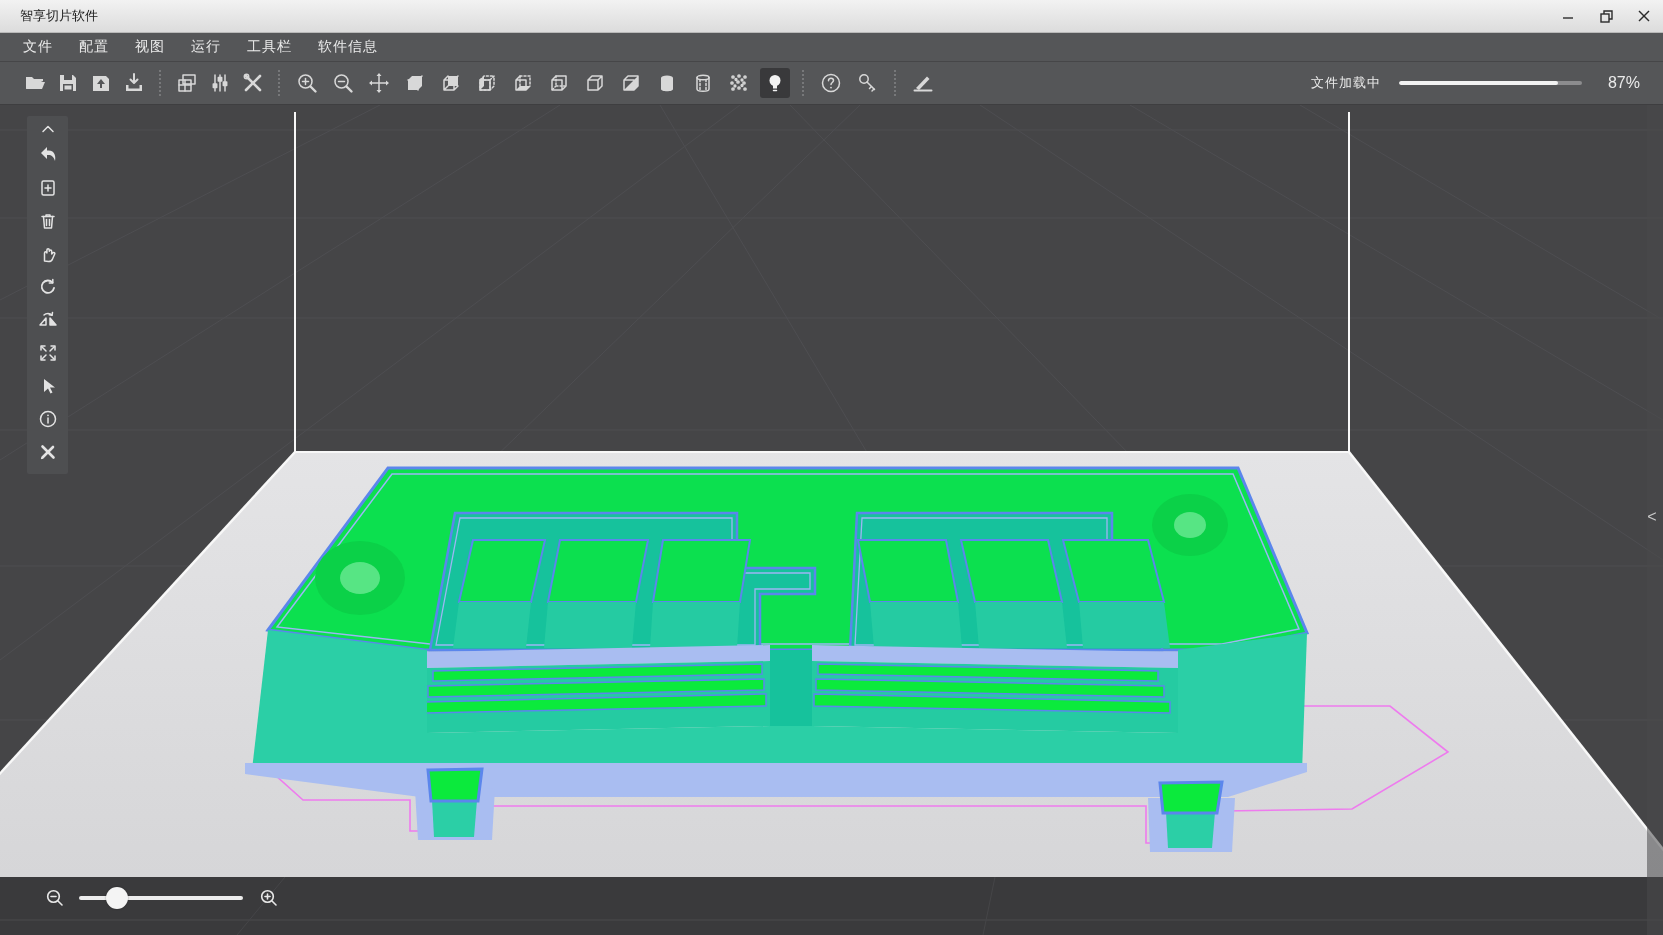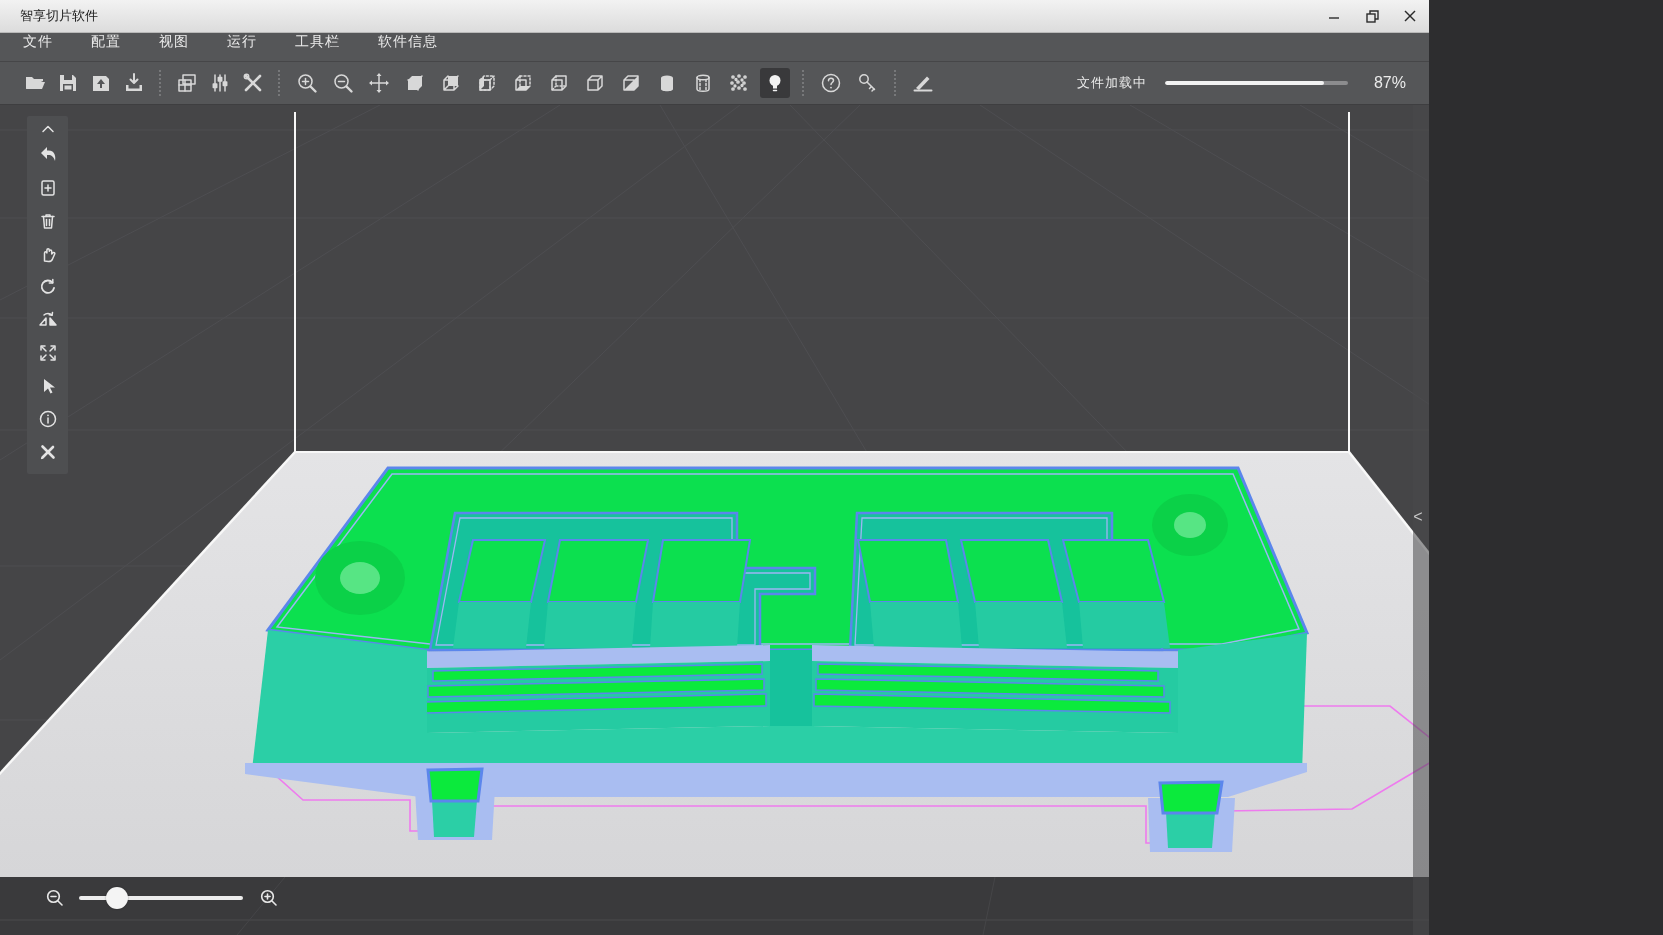--- a/index.html
+++ b/index.html
@@ -1,29 +1,29 @@
 <!DOCTYPE html>
 <html style="--titlebar_text: #1b1b1b; --bar_bg: #555658; --bar_text: #ebebeb; --icon: #d8d8d8; --active_btn_bg: #39393b; --vp_bg: #454547; --vp_grid: #515155; --vp_bottom: #3a3a3c; --plate: #dcdcde; --plate_edge: #f8f8f8; --top_green: #0ce04f; --stripe_green: #0bea3c; --boss_ring: #0bd148; --boss_center: #57e584; --recess_teal: #16c29c; --wall_teal: #2bcfa6; --box_front: #25cba2; --line_blue: #5b86ec; --line_blue2: #9db5f5; --base_blue: #a9bdf1; --skirt_magenta: #ee7bee; --progress_fill: #f2f2f2; --progress_track: #8c8c8e; --slider: #ededed;"><head>
 <meta charset="utf-8">
 <style>
   html,body{margin:0;padding:0;background:#2d2d2f;}
   *{box-sizing:border-box;font-family:"Liberation Sans","DejaVu Sans",sans-serif;}
-  .window{position:relative;width:1429px;height:935px;overflow:hidden;background:var(--vp_bg);}
+  .window{position:relative;width:1663px;height:935px;overflow:hidden;background:var(--vp_bg);}
 
   
   .titlebar{position:relative;height:33px;background:linear-gradient(#f2f2f2,#dcdcdc);
     border-bottom:1px solid #b9b9b9;display:flex;align-items:center;}
   .title{margin-left:20px;font-size:13px;color:var(--titlebar_text);}
   .wincontrols{margin-left:auto;display:flex;align-items:center;height:100%;}
   .winbtn{width:38px;height:100%;display:flex;align-items:center;justify-content:center;cursor:default;}
   .winbtn svg{stroke:#2b2b2b;fill:none;stroke-width:1.4;}
 
   
-  .menubar{height:29px;background:var(--bar_bg);display:flex;align-items:flex-start;
-    border-bottom:1px solid #464648;padding-left:23px;gap:12px;}
+  .menubar{height:29px;background:var(--bar_bg);display:flex;align-items:center;
+    border-bottom:1px solid #464648;padding-left:23px;}
   .menu-item{color:var(--bar_text);font-size:14px;margin-right:26px;letter-spacing:1px;}
 
   
   .toolbar{height:43px;background:var(--bar_bg);display:flex;align-items:center;
     border-bottom:1px solid #3e3e40;padding-left:18px;}
   .tb-btn{width:30px;height:30px;display:flex;align-items:center;justify-content:center;
     border-radius:3px;flex:0 0 auto;}
   .g1 .tb-btn{margin:0 1.5px;}
   .g3 .tb-btn{margin:0 3px;}
   .tb-btn.active{background:var(--active_btn_bg);}

